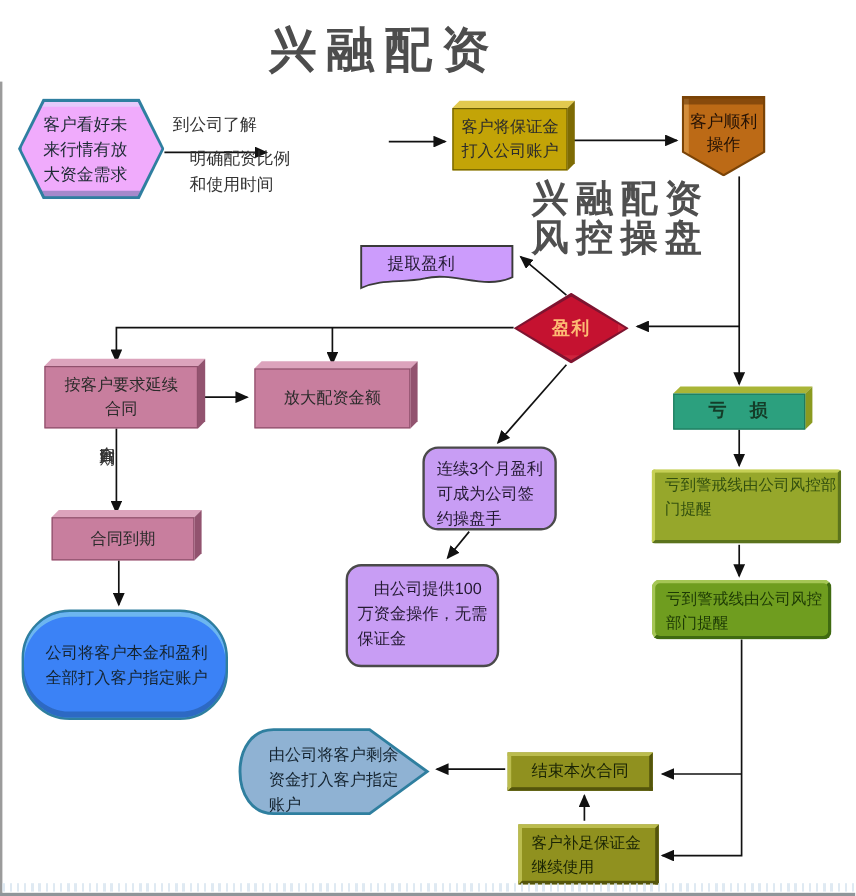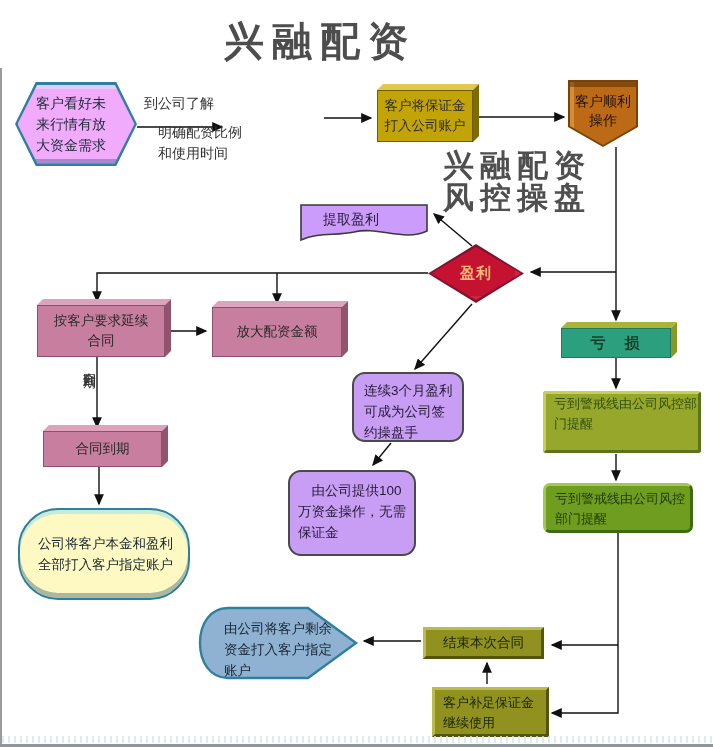--- a/index.html
+++ b/index.html
@@ -49,21 +49,21 @@
 
   
   .diamond{left:428px;top:244px;width:96px;height:59px;}
   .diac{position:absolute;inset:0;clip-path:polygon(50% 0,100% 50%,50% 100%,0 50%);}
   .diamond .outer{background:#7e1430;}
   .diamond .inner{inset:3px;background:#c51230;display:flex;align-items:center;justify-content:center;
                   box-shadow:inset -6px -4px 0 rgba(255,120,120,.18);}
   .diamond .txt{font-size:15px;font-weight:bold;color:#fdba74;letter-spacing:1px;}
 
   
-  .stadium{left:18px;top:508px;width:172px;height:92px;background:#fef9c3;border:2.5px solid #2f7f9f;
+  .stadium{left:18px;top:508px;width:172px;height:92px;background:#3b82f6;border:2.5px solid #2f7f9f;
            border-radius:40px;box-sizing:border-box;display:flex;align-items:center;
            box-shadow:inset 0 4px 0 rgba(150,225,235,.55),inset 0 -5px 0 rgba(20,60,100,.35);}
   .stadium .txt{padding:0 0 0 18px;font-size:13.5px;line-height:21px;color:#152430;width:142px;}
 
   
   .note{position:absolute;background:#c89df4;border:2px solid #4a4a4a;border-radius:13px;
         box-sizing:border-box;font-size:13.5px;line-height:21px;color:#241a33;}
   #note-3month{left:352px;top:372px;width:112px;height:70px;padding:6px 6px 0 10px;}
   #note-funds{left:288px;top:470px;width:128px;height:86px;padding:8px 6px 0 8px;text-indent:1em;}
 

